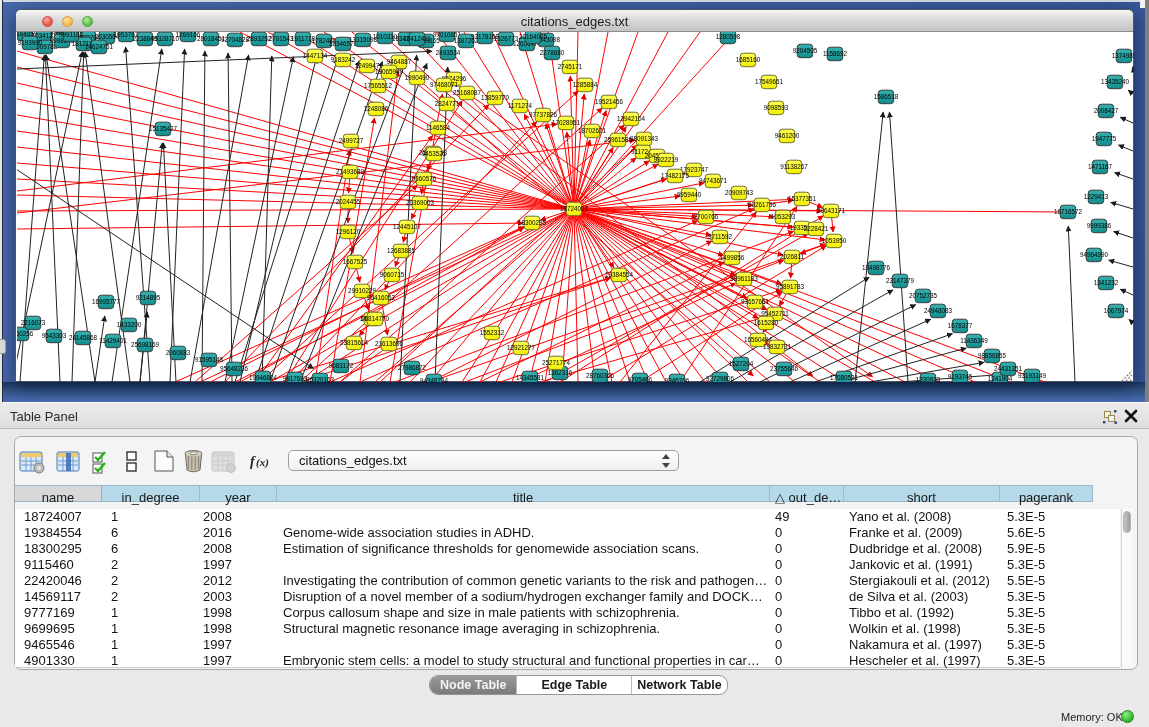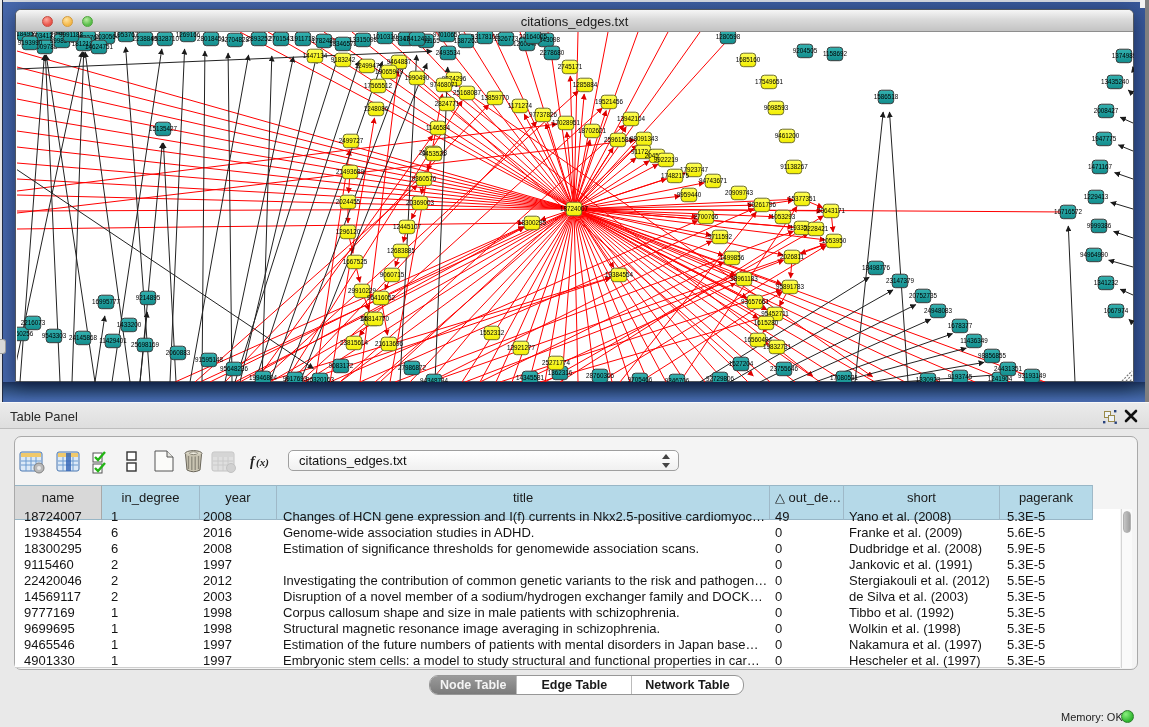--- a/index.html
+++ b/index.html
@@ -10,21 +10,21 @@
 #topline {position:absolute;left:0;top:0;width:1149px;height:2px;background:#d7dbe2}
 #win {position:absolute;left:15px;top:9px;width:1119px;height:373px;background:#fff;border-radius:6px 6px 0 0;box-shadow:0 5px 18px rgba(5,15,45,.6);border:1px solid #50565e}
 #titlebar {position:absolute;left:0;top:0;width:100%;height:22px;border-radius:5px 5px 0 0;background:linear-gradient(#f6f6f6,#dadada 45%,#c3c3c3);border-bottom:1px solid #8e8e8e}
 #titlebar .t {position:absolute;left:0;right:0;text-align:center;top:4px;font-size:13px;color:#1c1c1c}
 .tl {position:absolute;top:6px;width:11px;height:11px;border-radius:50%}
 #grip {position:absolute;left:0;top:339px;width:6px;height:15px;background:#d8d8d8;border:1px solid #9a9a9a;border-left:none;border-radius:0 3px 3px 0}
 #panel {position:absolute;left:0;top:402px;width:1149px;height:325px;background:#e9e9e9}
 #phead {position:absolute;left:0;top:0;width:100%;height:27px;background:linear-gradient(#ebebeb,#dedede);border-bottom:1px solid #bdbdbd;border-top:1px solid #f8f8f8}
 #phead .t {position:absolute;left:10px;top:6px;font-size:13px;color:#2a2a2a}
 #container {position:absolute;left:14px;top:34px;width:1124px;height:234px;background:#f4f4f4;border:1px solid #a9a9a9;border-radius:7px}
-.hdr {position:absolute;top:485px;height:35px;background:#b5d9e8;border-top:1px solid #98b6c6;border-bottom:1px solid #98b6c6;border-right:1px solid #9fb9c8;font-size:13px;color:#1a1a1a;text-align:center;line-height:23px}
+.hdr {position:absolute;top:485px;height:17px;background:#b5d9e8;border-top:1px solid #98b6c6;border-bottom:1px solid #98b6c6;border-right:1px solid #9fb9c8;font-size:13px;color:#1a1a1a;text-align:center;line-height:23px}
 .row {position:absolute;left:0;width:1149px;height:16px;font-size:13px;color:#141414}
 .row span {position:absolute;top:0;white-space:nowrap;line-height:16px}
 #tabs {position:absolute;left:429px;top:675px;height:20px;border:1px solid #979797;border-radius:9px;background:#fff;overflow:hidden;font-size:13px}
 .seg {float:left;height:20px;line-height:19px;padding:0 14px;color:#1a1a1a;font-weight:bold;font-size:12.5px}
 .seg.sel {background:linear-gradient(#9a9a9a,#777);color:#f4f4f4}
 .seg+.seg {border-left:1px solid #bbb}
 #mem {position:absolute;left:1061px;top:711px;font-size:11px;color:#222}
 #memled {position:absolute;left:1121px;top:710px;width:13px;height:13px;border-radius:50%;background:radial-gradient(circle at 35% 30%,#8af07e,#2eb52e 70%);border:1px solid #2a7f2a}
 </style></head><body>
 <div id="desktop">
@@ -698,21 +698,20 @@
 <div class="hdr" style="left:102px;width:98px">in_degree</div>
 <div class="hdr" style="left:200px;width:77px">year</div>
 <div class="hdr" style="left:277px;width:493px">title</div>
 <div class="hdr" style="left:770px;width:74px;text-align:left;padding-left:5px">△ out_de…</div>
 <div class="hdr" style="left:844px;width:156px">short</div>
 <div class="hdr" style="left:1000px;width:93px">pagerank</div>
 <div class="row" style="top:509px">
 <span style="left:24px">18724007</span>
     <span style="left:111px">1</span>
     <span style="left:203px">2008</span>
-<span style="left:283px">Changes of HCN gene expression and I(f) currents in Nkx2.5-positive cardiomyoc…</span>
     <span style="left:775px">49</span>
     <span style="left:849px">Yano et al. (2008)</span>
 <span style="left:1007px">5.3E-5</span>
   </div>
 <div class="row" style="top:525px">
 <span style="left:24px">19384554</span>
     <span style="left:111px">6</span>
     <span style="left:203px">2016</span>
 <span style="left:283px">Genome-wide association studies in ADHD.</span>
     <span style="left:775px">0</span>
@@ -769,36 +768,35 @@
     <span style="left:203px">1998</span>
 <span style="left:283px">Structural magnetic resonance image averaging in schizophrenia.</span>
     <span style="left:775px">0</span>
     <span style="left:849px">Wolkin et al. (1998)</span>
 <span style="left:1007px">5.3E-5</span>
   </div>
 <div class="row" style="top:637px">
 <span style="left:24px">9465546</span>
     <span style="left:111px">1</span>
     <span style="left:203px">1997</span>
-<span style="left:283px">Estimation of the future numbers of patients with mental disorders in Japan base…</span>
     <span style="left:775px">0</span>
     <span style="left:849px">Nakamura et al. (1997)</span>
 <span style="left:1007px">5.3E-5</span>
   </div>
 <div class="row" style="top:653px">
 <span style="left:24px">4901330</span>
     <span style="left:111px">1</span>
     <span style="left:203px">1997</span>
 <span style="left:283px">Embryonic stem cells: a model to study structural and functional properties in car…</span>
     <span style="left:775px">0</span>
     <span style="left:849px">Hescheler et al. (1997)</span>
 <span style="left:1007px">5.3E-5</span>
   </div>
 
 <div style="position:absolute;left:1121px;top:509px;width:11px;height:159px;background:#fafafa;border-left:1px solid #d5d5d5"></div>
 <div style="position:absolute;left:1122.5px;top:511px;width:8px;height:22px;border-radius:4px;background:linear-gradient(90deg,#c6c6c6,#9e9e9e);border:1px solid #b0b0b0"></div>
 
 <div id="tabs">
     <div class="seg sel" style="padding:0 10px">Node Table</div>
     <div class="seg" style="padding:0 24px">Edge Table</div>
-    <div class="seg" style="padding:0 13px">Network Table</div>
+    <div class="seg" style="padding:0 5px">Network Table</div>
   </div>
 <div id="mem">Memory: OK</div>
 <div id="memled"></div>
 </body></html>

